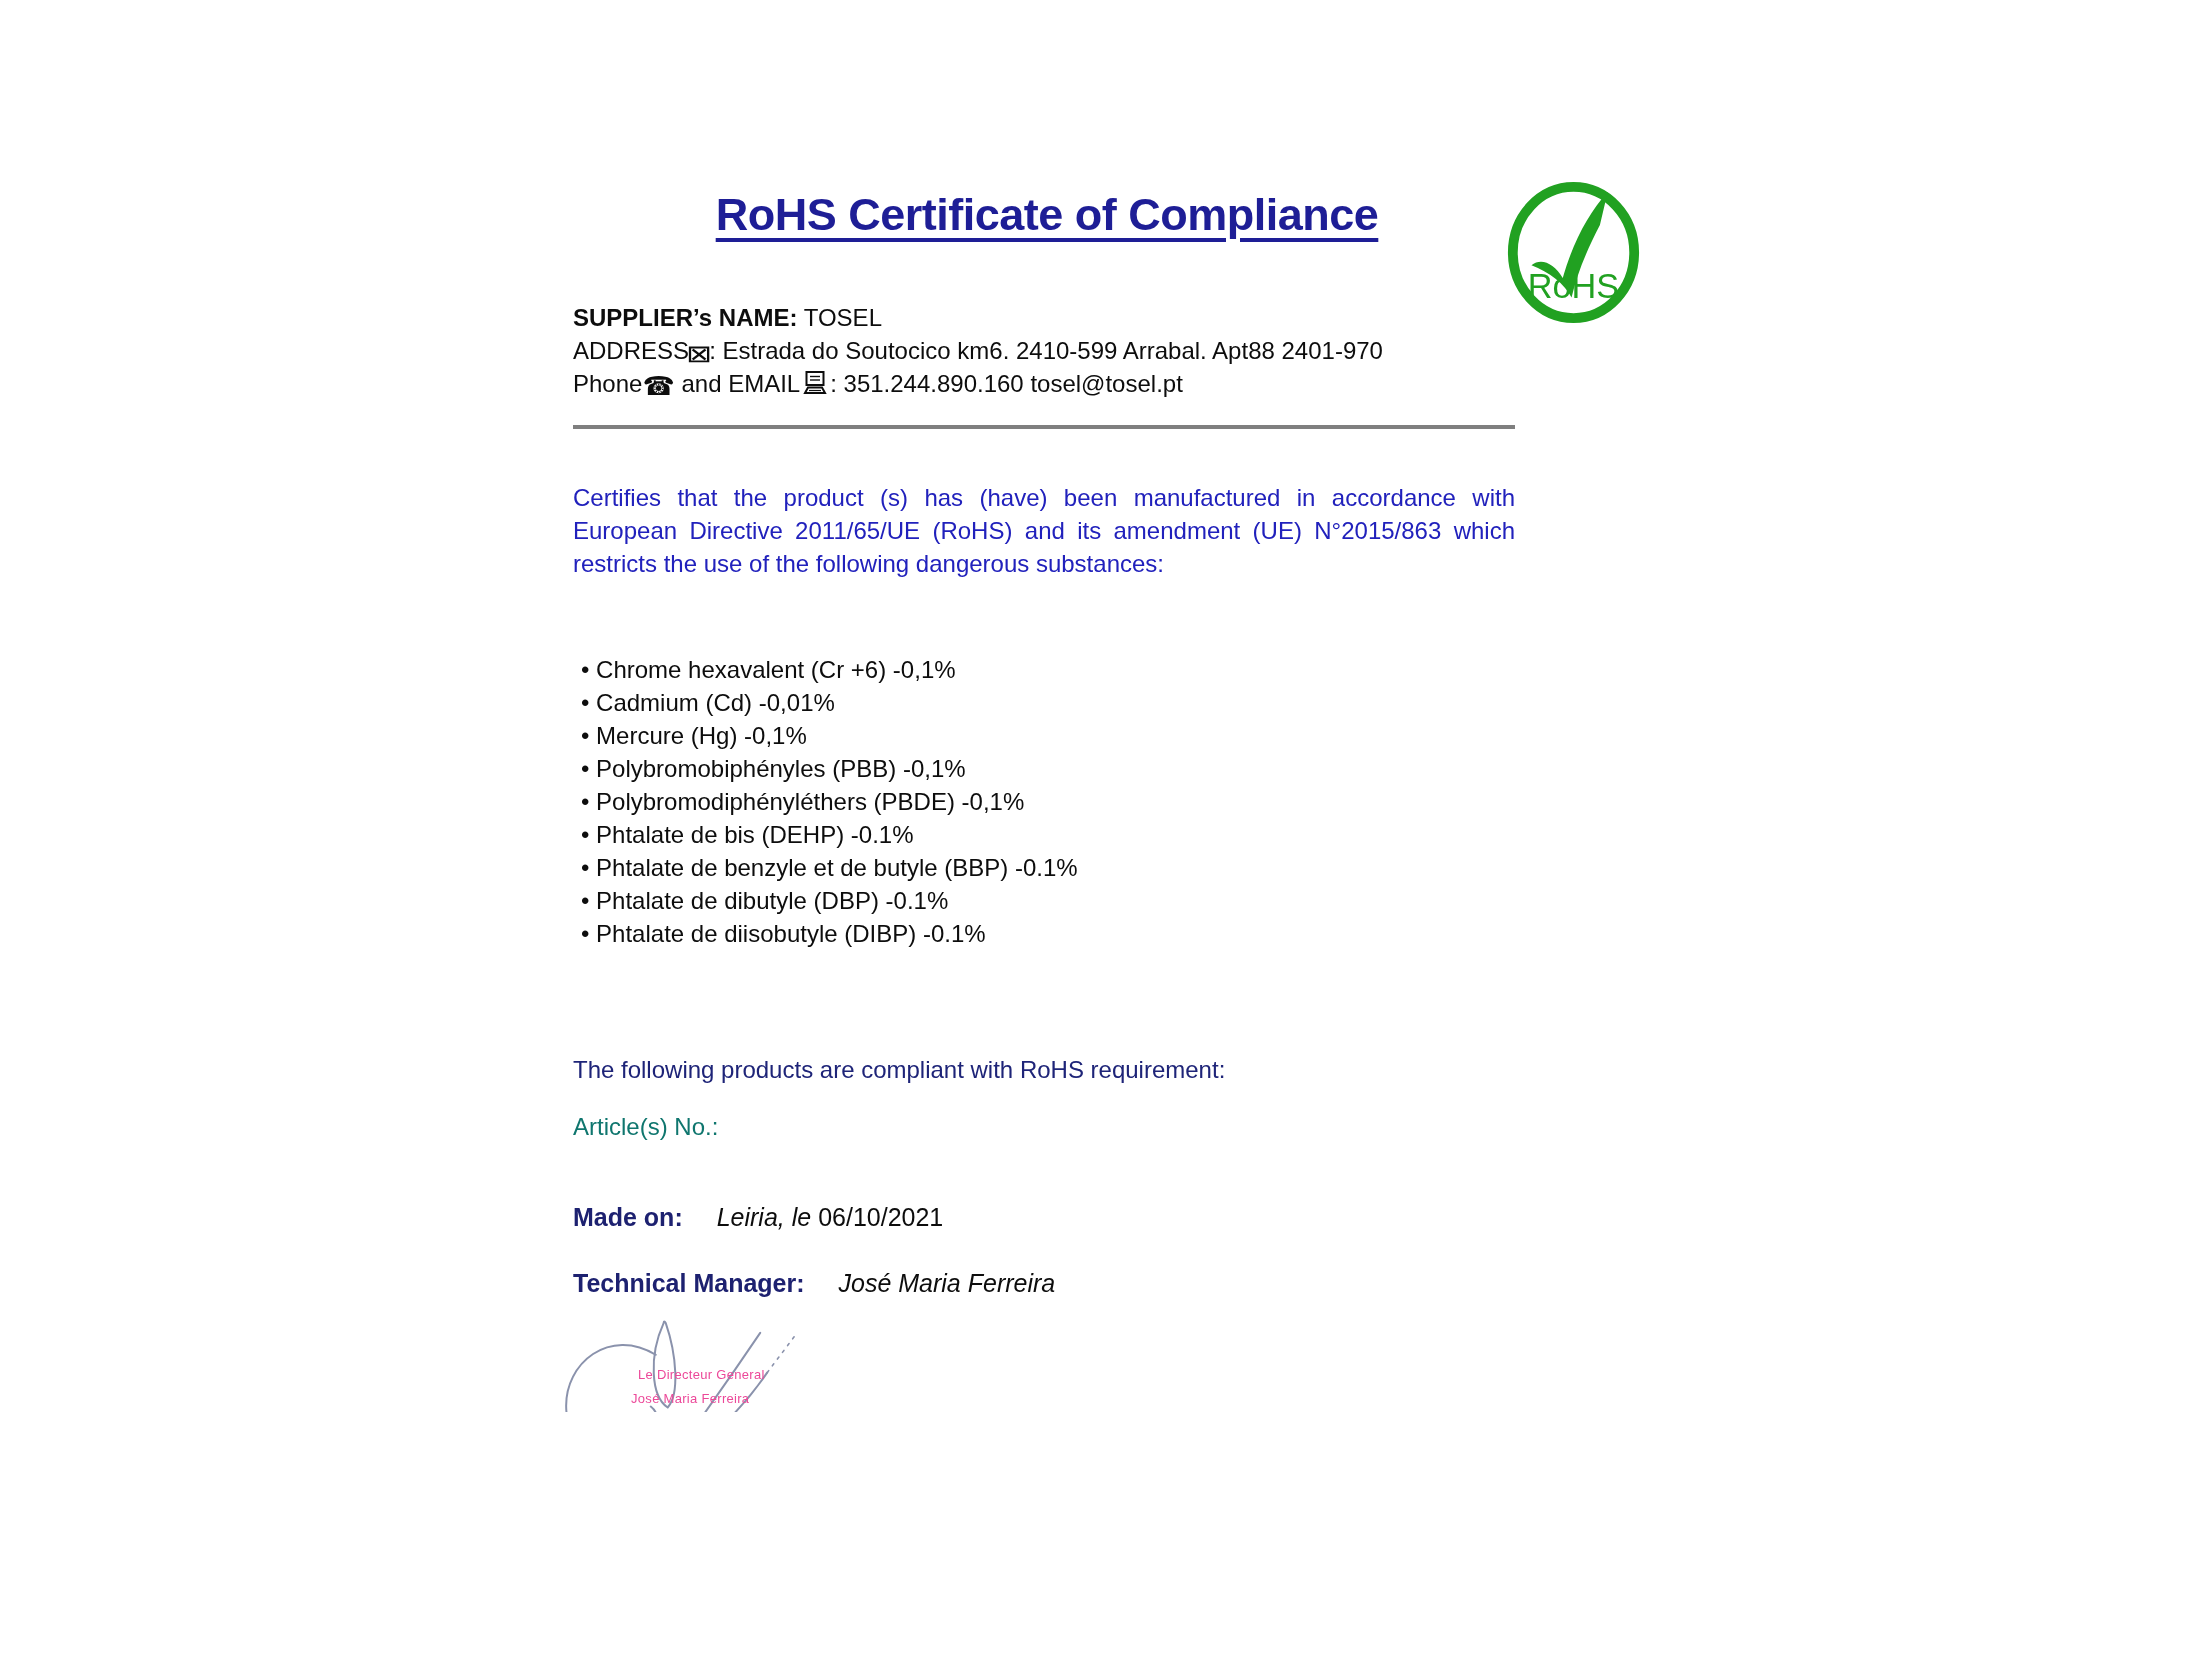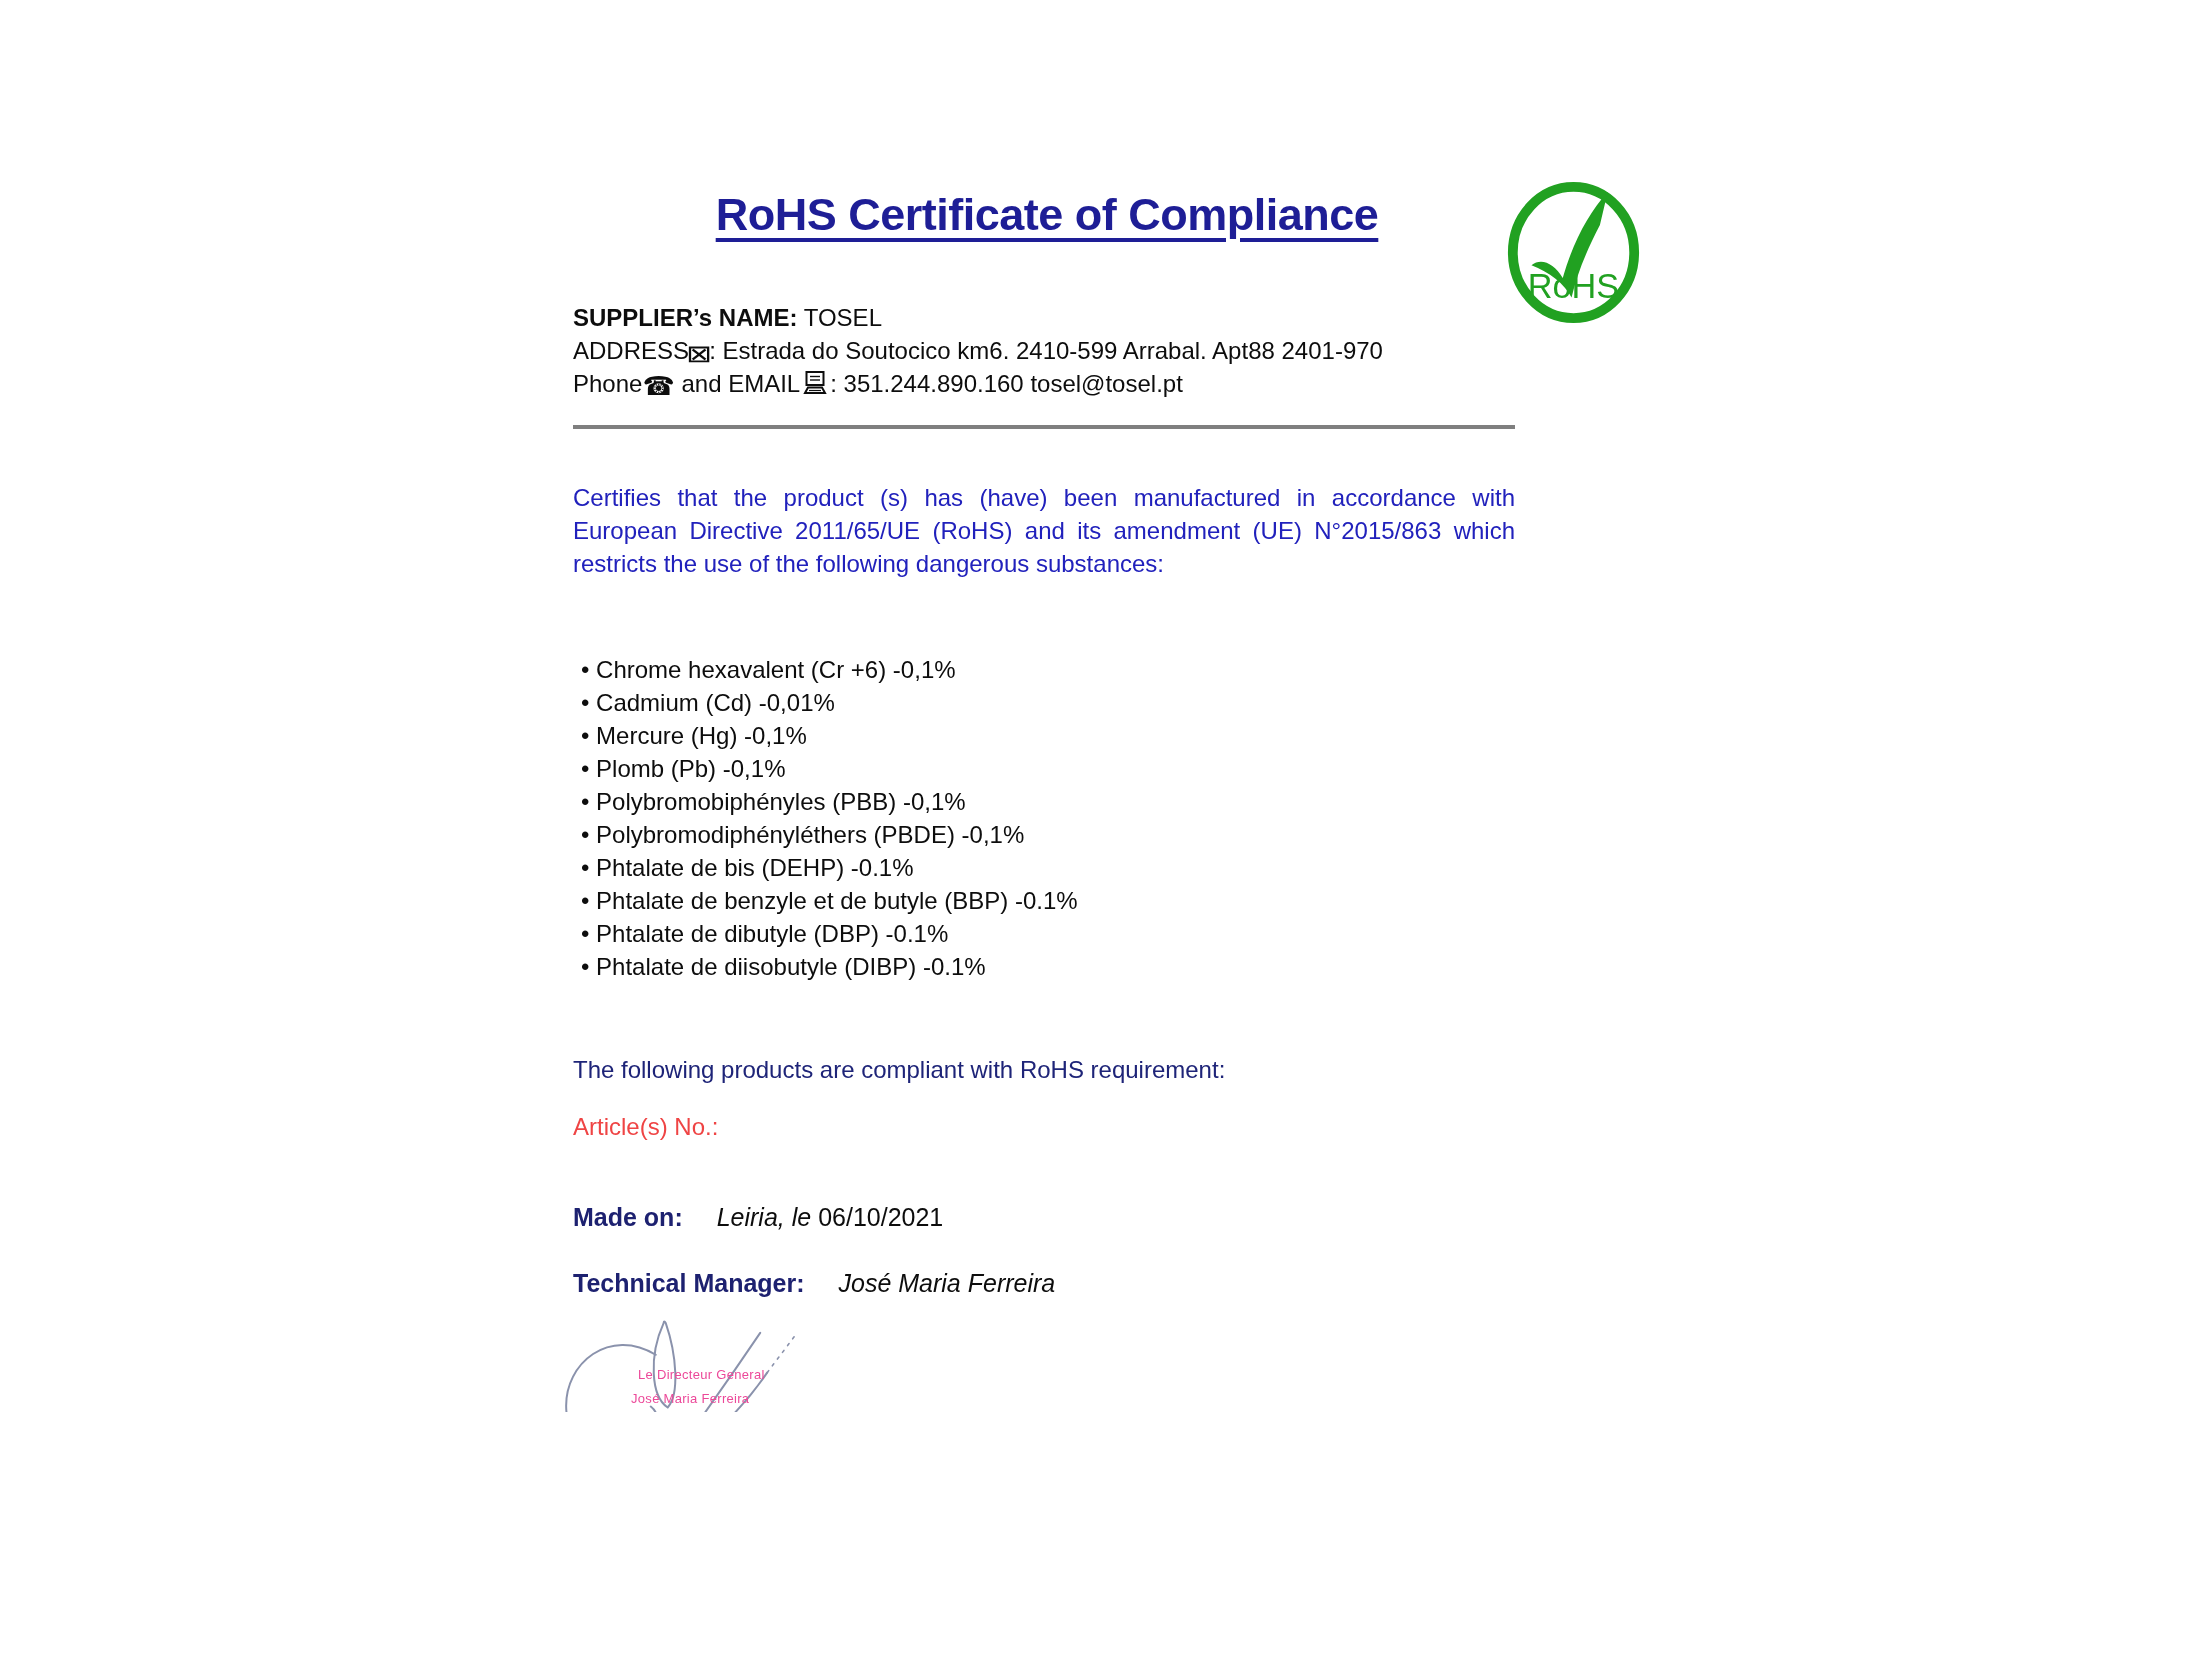--- a/index.html
+++ b/index.html
@@ -91,21 +91,21 @@
   .compliance-line {
     position: absolute;
     left: 573px; top: 1056px;
     font-size: 24px;
     color: #1e2478;
   }
   .articles-line {
     position: absolute;
     left: 573px; top: 1113px;
     font-size: 24px;
-    color: #ef4444;
+    color: #0f766e;
   }
 
   
   .made-on-line, .manager-line {
     position: absolute;
     left: 573px;
     font-size: 25px;
     color: #0d0d0d;
   }
   .made-on-line { top: 1203px; }
@@ -168,21 +168,20 @@
   </div>
 
   <div class="separator"></div>
 
   <div class="certify-par">Certifies that the product (s) has (have) been manufactured in accordance with European Directive 2011/65/UE (RoHS) and its amendment (UE) N°2015/863 which restricts the use of the following dangerous substances:</div>
 
   <ul class="substances">
     <li>Chrome hexavalent (Cr +6) -0,1%</li>
     <li>Cadmium (Cd) -0,01%</li>
     <li>Mercure (Hg) -0,1%</li>
-    <li>Plomb (Pb) -0,1%</li>
     <li>Polybromobiphényles (PBB) -0,1%</li>
     <li>Polybromodiphényléthers (PBDE) -0,1%</li>
     <li>Phtalate de bis (DEHP) -0.1%</li>
     <li>Phtalate de benzyle et de butyle (BBP) -0.1%</li>
     <li>Phtalate de dibutyle (DBP) -0.1%</li>
     <li>Phtalate de diisobutyle (DIBP) -0.1%</li>
   </ul>
 
   <div class="compliance-line">The following products are compliant with RoHS requirement:</div>
 

